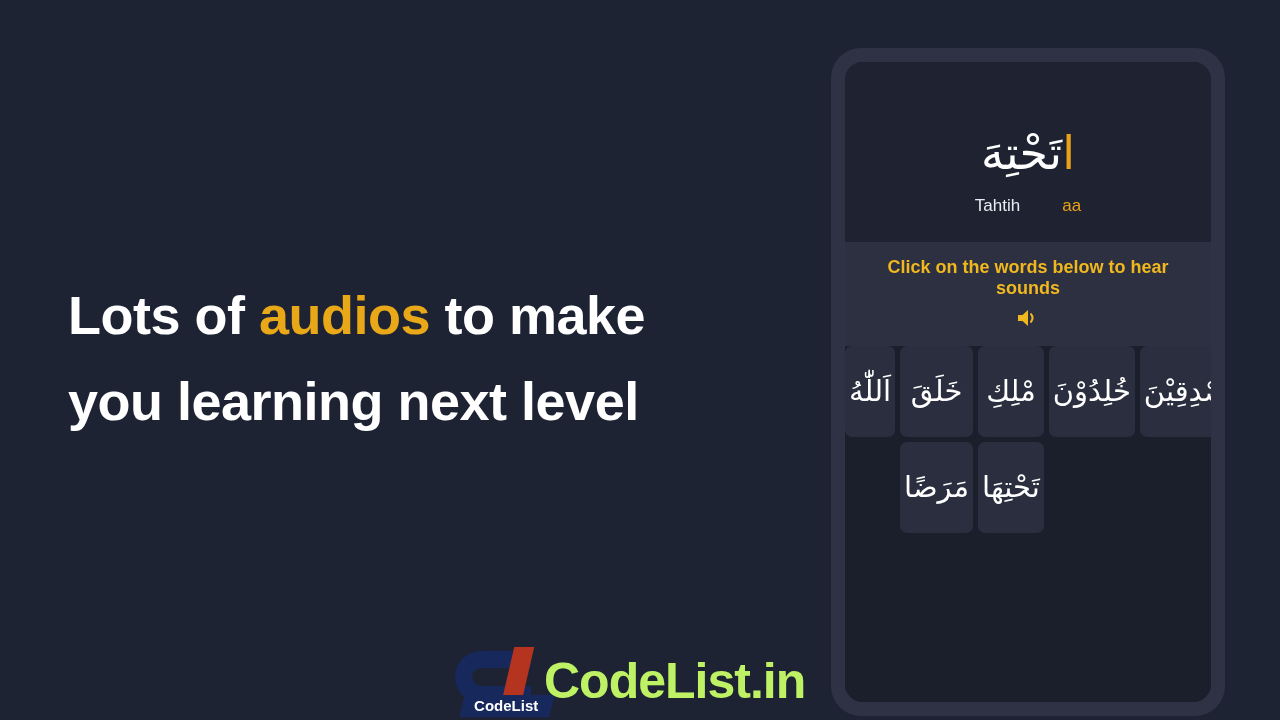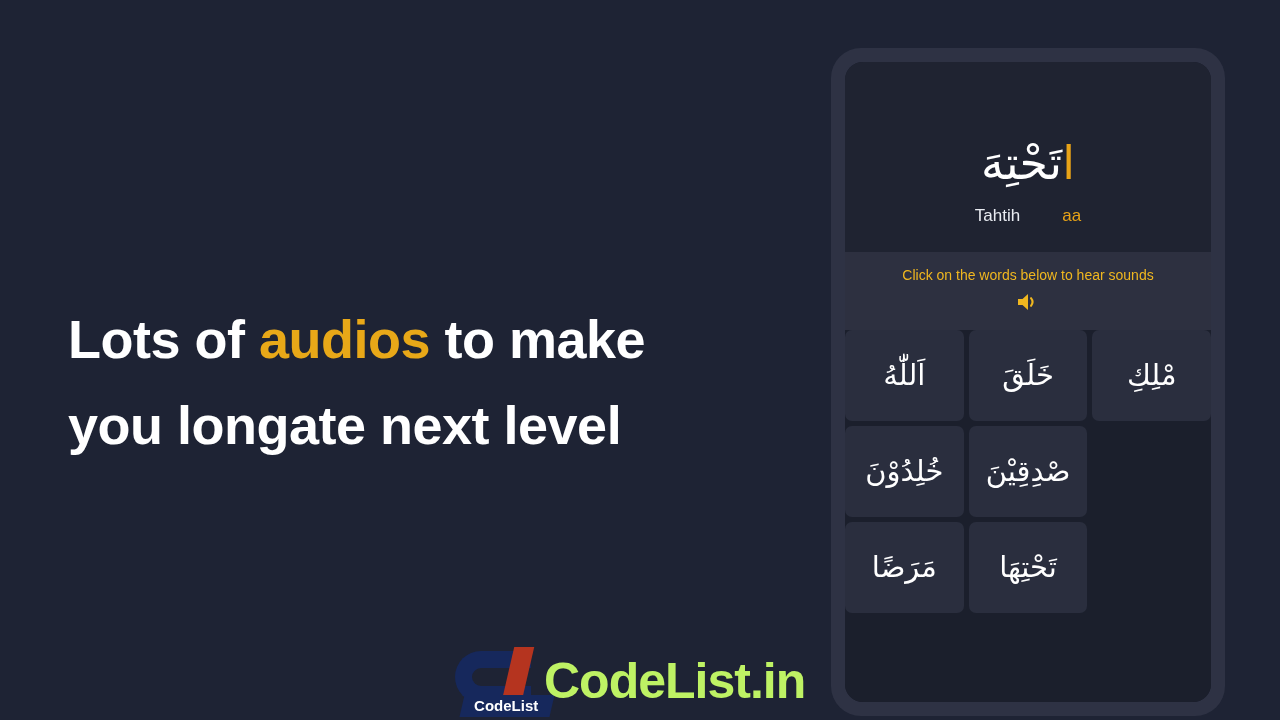--- a/index.html
+++ b/index.html
@@ -13,21 +13,21 @@
   body {
     background: #1e2334;
     font-family: "Liberation Sans", sans-serif;
     position: relative;
   }
 
   
   .headline {
     position: absolute;
     left: 68px;
-    top: 296px;
+    top: 272px;
     width: 690px;
     font-size: 54px;
     line-height: 86px;
     font-weight: bold;
     color: #ffffff;
     letter-spacing: -0.5px;
   }
   .headline .accent { color: #e8a818; }
 
   
@@ -115,21 +115,21 @@
     flex: 0 0 auto;
   }
   .lesson-desc {
     font-size: 15px;
     line-height: 22px;
     color: #d7dbe4;
     text-align: center;
   }
   .lesson-desc .accent { color: #e8a317; }
   .lesson-arabic {
-    margin-top: 36px;
+    margin-top: 26px;
     text-align: center;
     font-size: 46px;
     line-height: 62px;
     color: #ffffff;
     direction: rtl;
     font-family: "DejaVu Sans", sans-serif;
   }
   .lesson-arabic .accent { color: #e8a317; }
   .lesson-translit {
     margin-top: 12px;
@@ -140,36 +140,36 @@
   .lesson-translit .accent { color: #e8a317; padding-left: 42px; }
 
   
   .click-band {
     background: #2d3040;
     padding: 15px 10px 13px 10px;
     text-align: center;
     flex: 0 0 auto;
   }
   .click-text {
-    font-size: 14px;
-    font-weight: normal;
+    font-size: 18px;
+    font-weight: bold;
     color: #f0b71f;
   }
   .speaker-btn {
     margin-top: 8px;
     display: inline-block;
     line-height: 0;
   }
 
   
   .word-grid {
     flex: 1 1 auto;
     background: #1b1f2c;
     display: grid;
-    grid-template-columns: repeat(3, 1fr);
+    grid-template-columns: repeat(5, 1fr);
     grid-auto-rows: 91px;
     gap: 5px;
     align-content: start;
   }
   .word-tile {
     background: #2a2e3e;
     border-radius: 7px;
     display: flex;
     align-items: center;
     justify-content: center;
@@ -180,21 +180,21 @@
     line-height: 1.5;
     padding: 0 4px;
   }
   .word-tile.empty { background: transparent; }
 </style>
 </head>
 <body>
 
 <div class="headline">
   <div><span>Lots of </span><span class="accent">audios</span><span> to make</span></div>
-  <div>you longate next level</div>
+  <div>you learning next level</div>
 </div>
 
 <div class="watermark">
   <div class="wm-mark">
     <div class="wm-c"></div>
     <div class="wm-l"></div>
     <div class="wm-plate"><span>CodeList</span></div>
   </div>
   <div class="wm-text">CodeList.in</div>
 </div>

